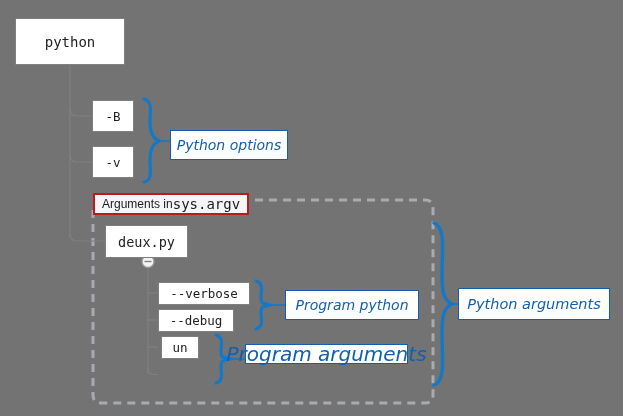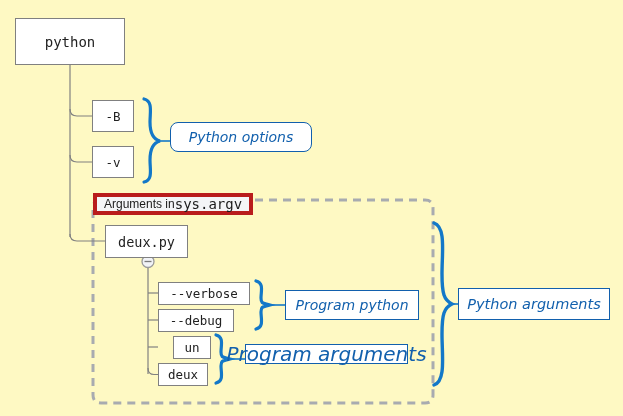--- a/index.html
+++ b/index.html
@@ -10,21 +10,21 @@
     width: 623px;
     height: 416px;
     background: #f1f3f7;
     font-family: "Liberation Sans", sans-serif;
     overflow: hidden;
   }
   #canvas {
     position: relative;
     width: 623px;
     height: 416px;
-    background: #fef9c3;
+    background: #737373;
   }
   svg.layer {
     position: absolute;
     left: 0;
     top: 0;
     width: 623px;
     height: 416px;
     pointer-events: none;
   }
   .node {
@@ -54,49 +54,49 @@
     left: 105px; top: 225px; width: 83px; height: 33px;
     font-size: 13.5px;
   }
   .node-child {
     height: 23px;
     font-size: 12.5px;
     padding: 0 7px;
   }
   #node-verbose { left: 158px; top: 282px; width: 92px; }
   #node-debug   { left: 158px; top: 309px; width: 76px; }
-  #node-un      { left: 173px; top: 336px; width: 38px; }
+  #node-un      { left: 161px; top: 336px; width: 38px; }
   #node-deux    { left: 158px; top: 363px; width: 50px; }
 
   .callout {
     position: absolute;
     box-sizing: border-box;
     background: #ffffff;
     border: 1px solid #1260ad;
     color: #1260ad;
     font-family: "DejaVu Sans", sans-serif;
     font-style: italic;
     display: flex;
     align-items: center;
     justify-content: center;
     white-space: nowrap;
     font-size: 14px;
   }
-  #callout-python-options   { left: 170px; top: 122px; width: 142px; height: 30px; border-radius: 8px; }
+  #callout-python-options   { left: 170px; top: 130px; width: 118px; height: 30px; }
   #callout-program-options  { left: 285px; top: 290px; width: 134px; height: 30px; }
   #callout-program-args     { left: 245px; top: 344px; width: 163px; height: 20px; font-size: 20px; }
   #callout-python-args      { left: 458px; top: 288px; width: 152px; height: 32px; font-size: 14.5px; }
 
   .group-label {
     position: absolute;
     box-sizing: border-box;
     left: 93px; top: 193px;
     height: 22px;
     background: #f4f5f7;
-    border: 4px solid #b91c1c;
+    border: 2px solid #b91c1c;
     color: #1b1b1b;
     display: flex;
     align-items: center;
     padding: 0 7px;
     font-size: 12px;
     white-space: nowrap;
   }
   .group-label .mono {
     font-family: "DejaVu Sans Mono", monospace;
     font-size: 14px;
@@ -169,20 +169,19 @@
     <span class="sans">Arguments in </span>
       <span class="mono">sys.argv</span>
   </div>
 
   <div class="node" id="node-mainpy">deux.py</div>
 
   <div class="node node-child" id="node-verbose">--verbose</div>
   <div class="node node-child" id="node-debug">--debug</div>
 
   <div class="node node-child" id="node-un">un</div>
-  <div class="node node-child" id="node-deux">deux</div>
 
   <div class="callout" id="callout-python-options">Python options</div>
   <div class="callout" id="callout-program-options">Program python</div>
   <div class="callout" id="callout-program-args">Program arguments</div>
   <div class="callout" id="callout-python-args">Python arguments</div>
 
 </div>
 
 </body></html>

